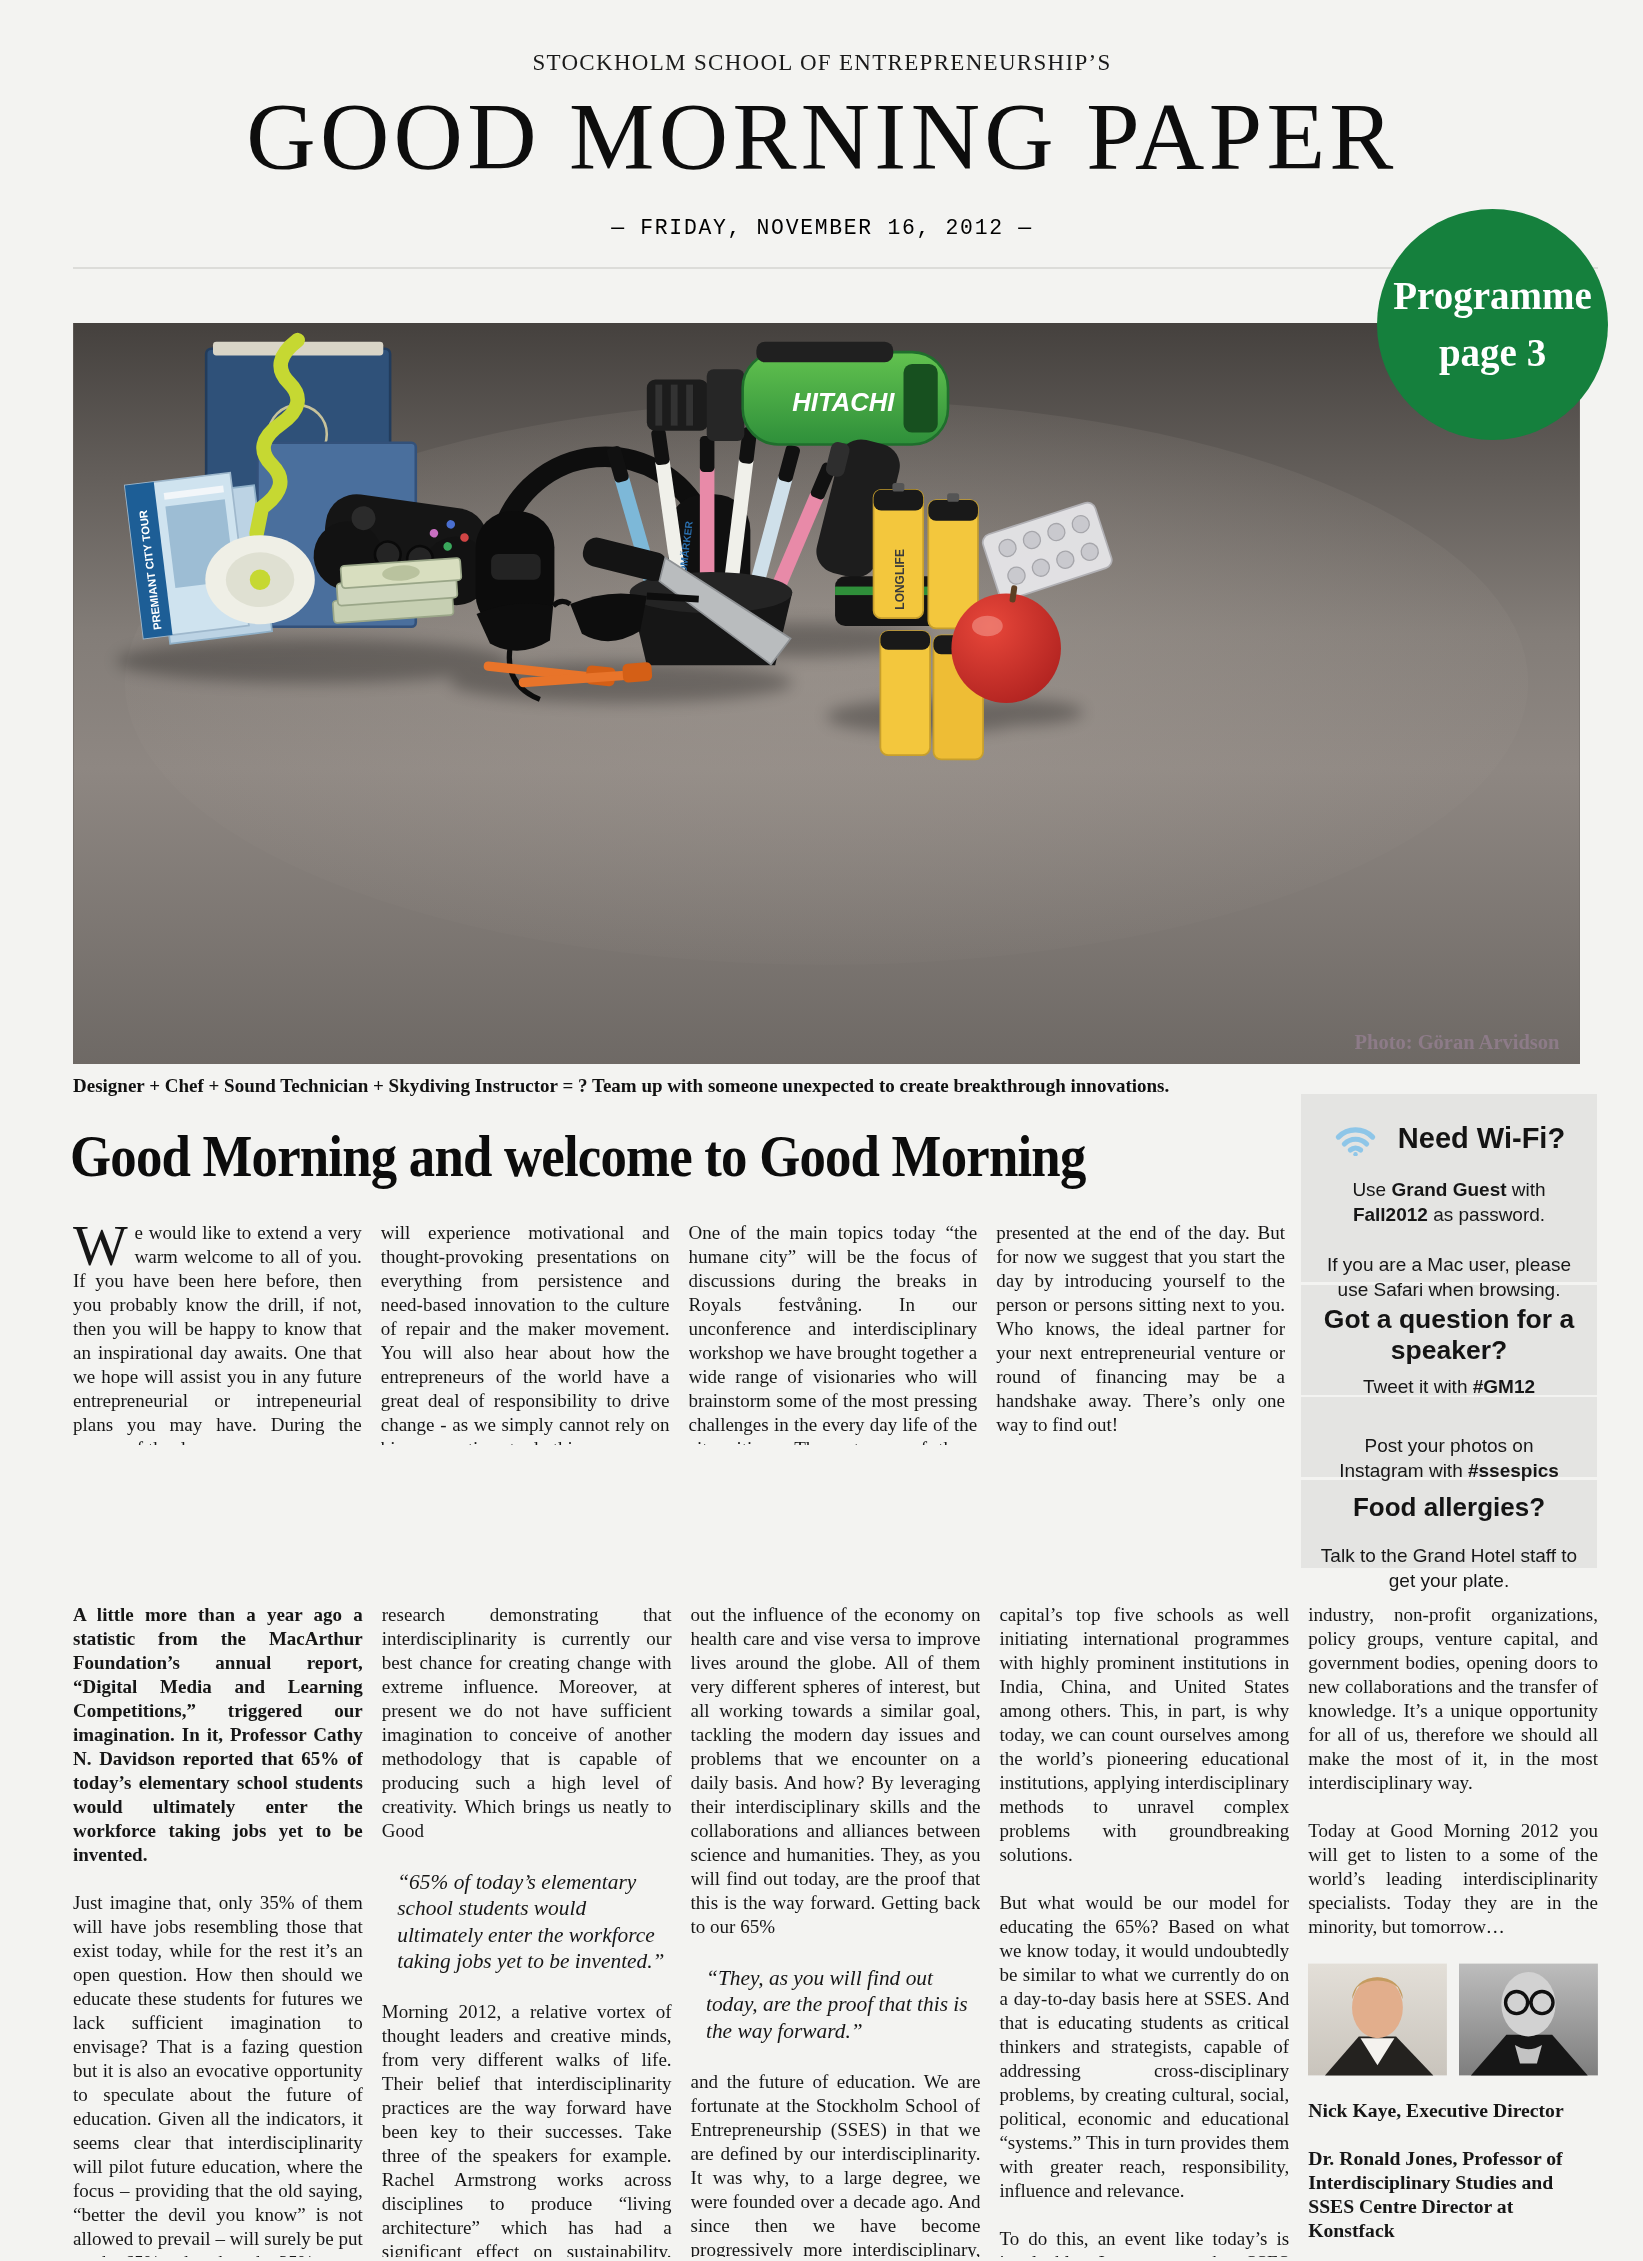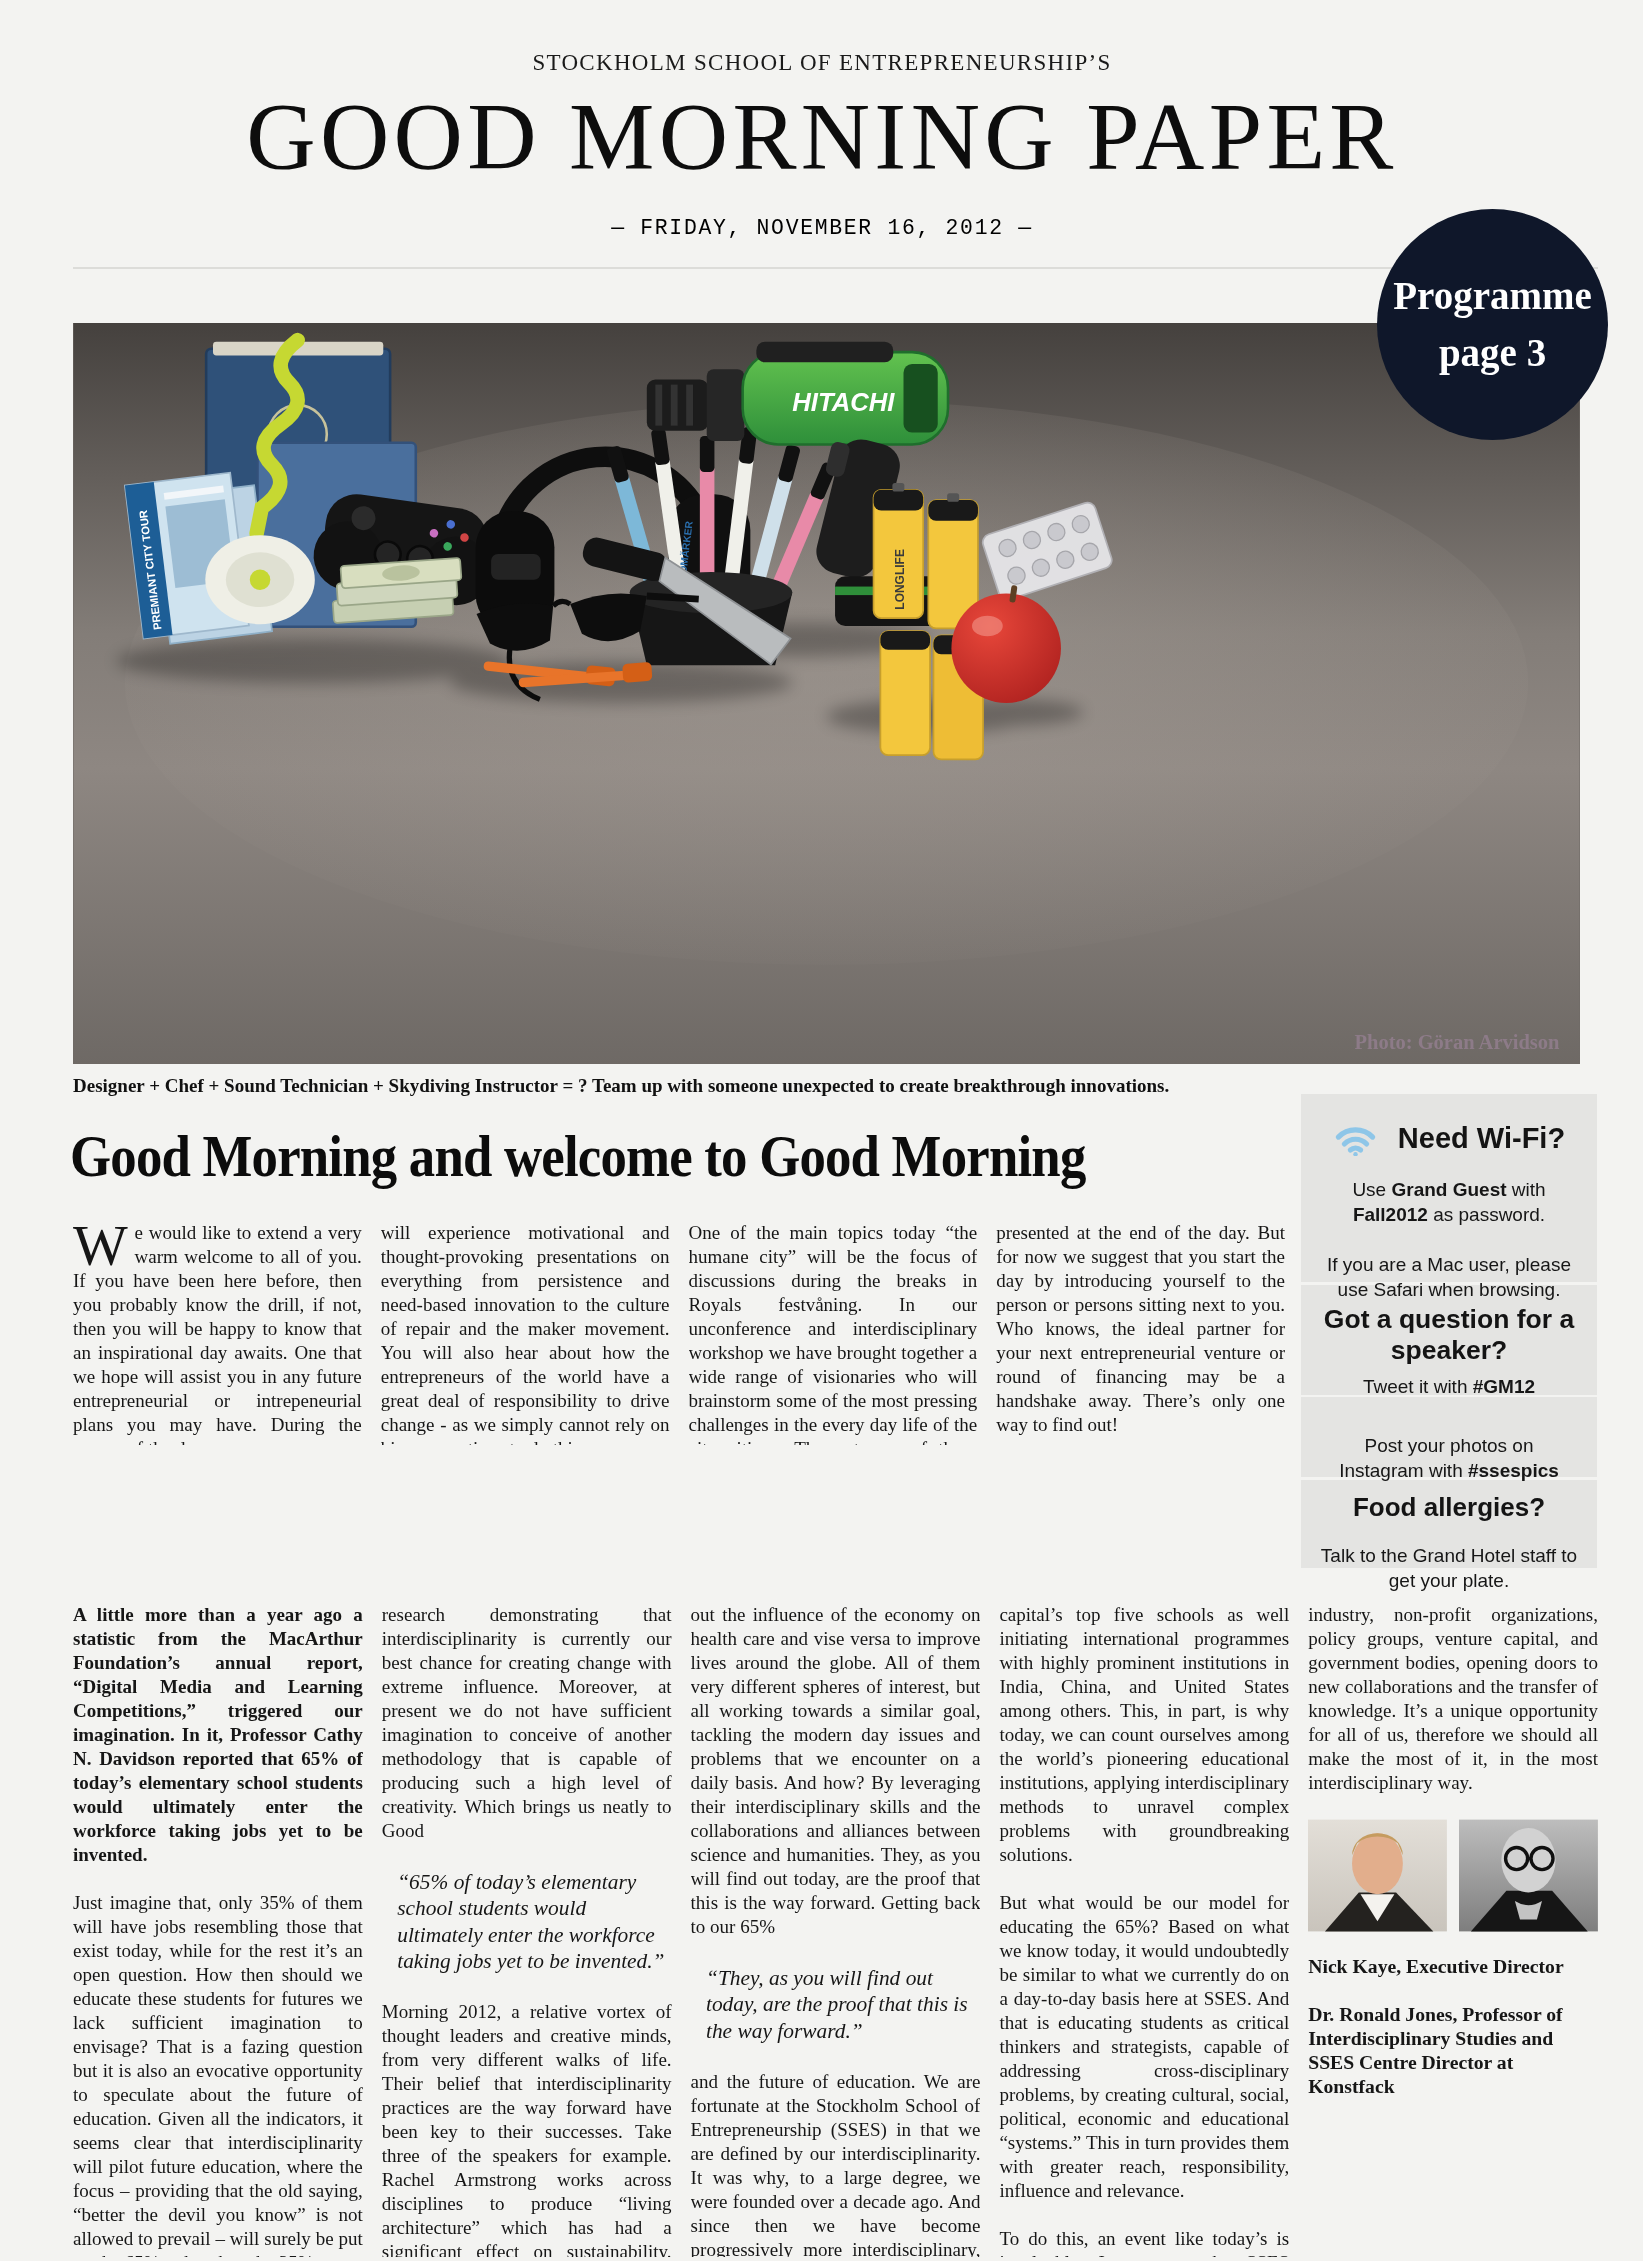--- a/index.html
+++ b/index.html
@@ -8,21 +8,21 @@
   
   .kicker{position:absolute;top:50px;left:0;width:100%;text-align:center;
           font-size:23px;letter-spacing:1.3px;color:#1a1a1a;}
   .masthead{position:absolute;top:72px;left:0;width:100%;text-align:center;
             font-size:96px;letter-spacing:4.3px;font-weight:400;color:#0d0d0d;line-height:1.35;}
   .dateline{position:absolute;top:216px;left:0;width:100%;text-align:center;
             font-size:21.4px;letter-spacing:1.7px;color:#000000;font-family:Liberation Mono, monospace;}
   .rule{position:absolute;top:267px;left:73px;width:1525px;height:1.7px;background:#dcdcd9;}
   
   .badge{position:absolute;left:1377px;top:209px;width:231px;height:231px;border-radius:50%;
-         background:#0f172a;color:#ffffff;text-align:center;font-weight:700;
+         background:#15803d;color:#ffffff;text-align:center;font-weight:700;
          font-size:39px;line-height:1.45;padding-top:0;display:flex;flex-direction:column;
          justify-content:center;z-index:5;}
   
   .photo{position:absolute;left:73px;top:323px;width:1507px;height:741px;overflow:hidden;background:#6e6965;}
   .credit{position:absolute;right:20.5px;bottom:10.3px;font-size:20.5px;font-weight:700;color:#8d7b88;}
   .caption{position:absolute;left:73px;top:1075px;width:1473px;font-size:19px;font-weight:700;color:#111;}
   
   .h1wrap{position:absolute;left:70px;top:1122px;width:1284px;white-space:nowrap;}
   .h2wrap{position:absolute;left:70px;top:1445px;width:1284px;line-height:53px;white-space:nowrap;}
   .cond{display:inline-block;transform:scaleX(0.88);transform-origin:0 50%;
@@ -348,20 +348,21 @@
       <p class="pullquote">“They, as you will find out today, are the proof that this is the way forward.”</p>
       <p>and the future of education. We are fortunate at the Stockholm School of Entrepreneurship (SSES) in that we are defined by our interdisciplinarity. It was why, to a large degree, we were founded over a decade ago. And since then we have become progressively more interdisciplinary, or some even say transdisciplinary, as we have grown to include all the</p>
     </div>
     <div class="col">
       <p>capital’s top five schools as well initiating international programmes with highly prominent institutions in India, China, and United States  among others. This, in part, is why today, we can count ourselves among the world’s pioneering educational institutions, applying interdisciplinary methods to unravel complex problems with groundbreaking solutions.</p>
       <p>But what would be our model for educating the 65%?  Based on what we know today, it would undoubtedly be similar to what we currently do on a day-to-day basis here at SSES.  And that is educating students as critical thinkers and strategists, capable of addressing cross-disciplinary problems, by creating cultural, social, political, economic and educational “systems.” This in turn provides them with greater reach, responsibility, influence and relevance.</p>
       <p>To do this, an event like today’s is invaluable. It connects the SSES community with many of the best minds from universities,</p>
     </div>
     <div class="col">
       <p>industry, non-profit organizations, policy groups, venture capital, and government bodies, opening doors to new collaborations and the transfer of knowledge. It’s a unique opportunity for all of us, therefore we should all make the most of it, in the most interdisciplinary way.</p>
+      <p>Today at Good Morning 2012 you will get to listen to a some of the world’s leading interdisciplinarity specialists. Today they are in the minority, but tomorrow…</p>
       <div class="ports">
         <svg class="port" viewBox="0 0 164 132">
           <defs>
               <linearGradient id="pg1" x1="0" y1="0" x2="0" y2="1">
                 <stop offset="0" stop-color="#e3dfd8"></stop>
                 <stop offset="1" stop-color="#c9c4bc"></stop>
               </linearGradient>
             </defs>
           <rect width="164" height="132" fill="url(#pg1)"></rect>
           <path d="M20,132 L60,86 L104,86 L148,132 Z" fill="#24221f"></path>

